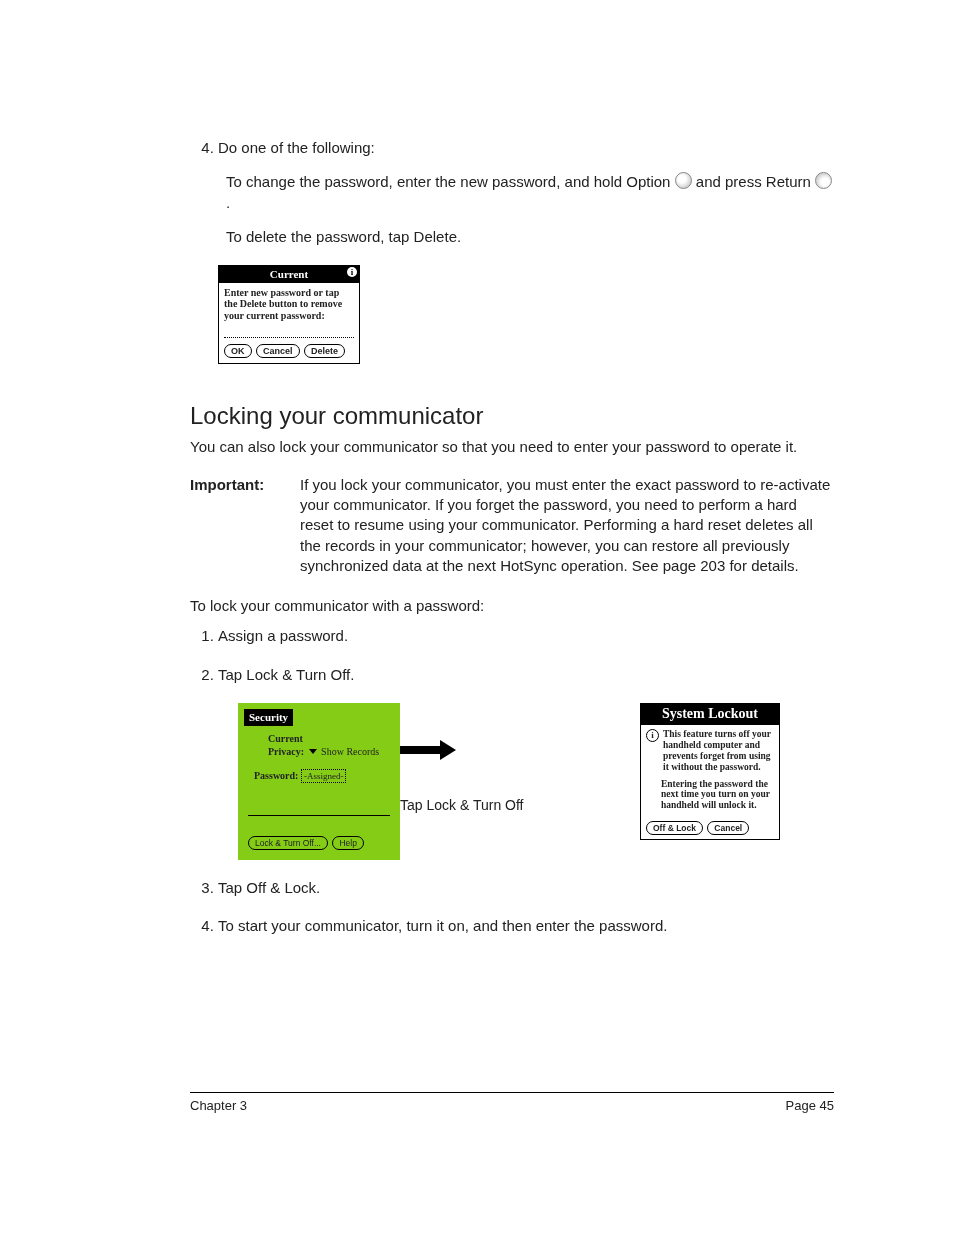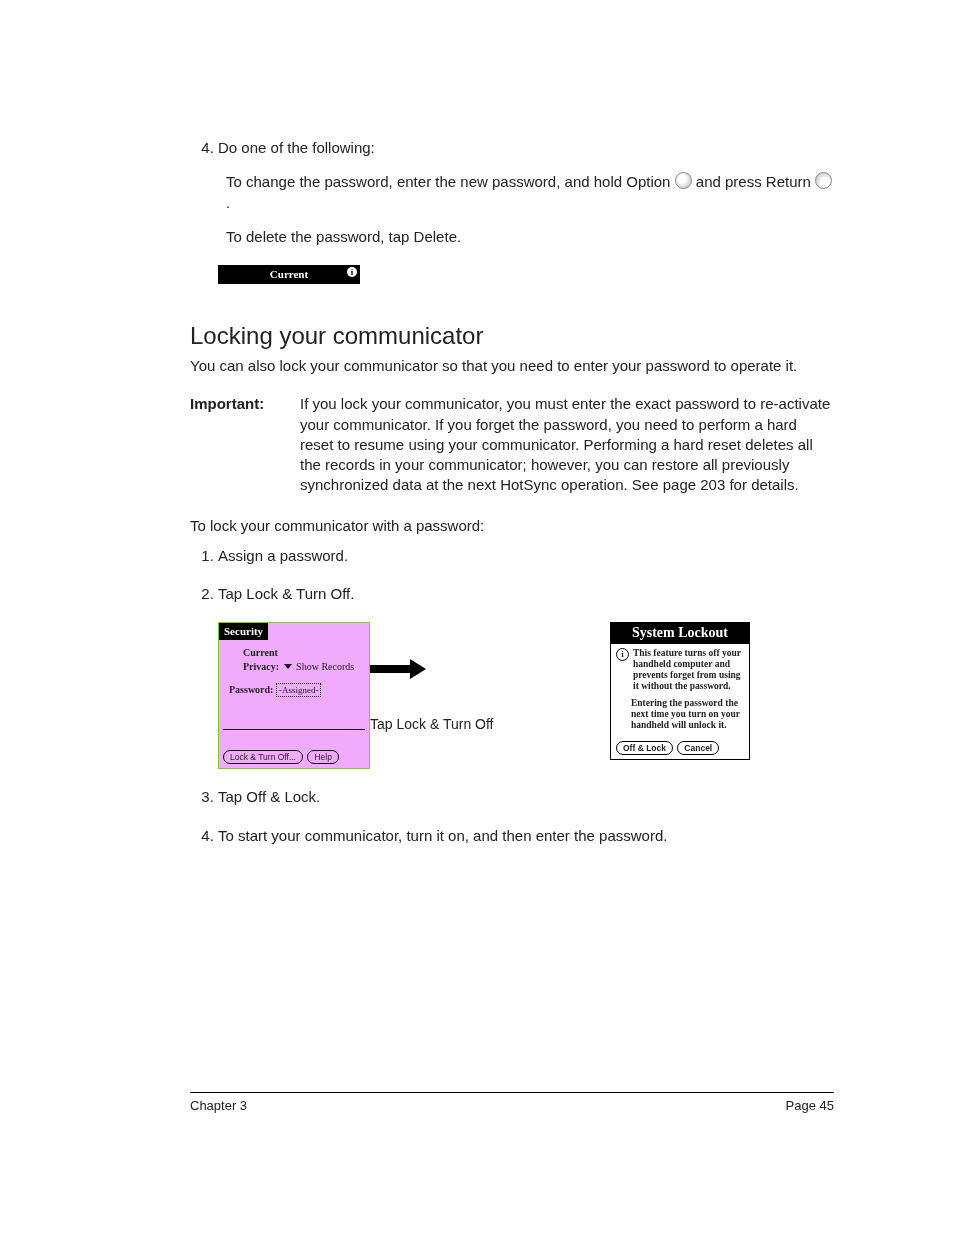--- a/index.html
+++ b/index.html
@@ -23,21 +23,21 @@
   .para{margin:0 0 18px 0;}
 
   .important-row{display:flex;margin-bottom:20px;}
   .important-label{font-weight:bold;width:110px;flex:0 0 110px;}
   .important-body{flex:1;}
 
   .subhead{font-weight:400;margin:6px 0 10px 0;}
 
   
   .figrow{display:flex;align-items:flex-start;margin-left:28px;margin-top:8px;}
-  .dlg-security{width:150px;height:145px;border:1px solid #84cc16;background:#f0abfc;position:relative;font-family:"Times New Roman",serif;font-size:10px;}
+  .dlg-security{width:150px;height:145px;border:6px solid #84cc16;background:#84cc16;position:relative;font-family:"Times New Roman",serif;font-size:10px;margin-left:20px;}
   .sec-tab{background:#000;color:#fff;display:inline-block;padding:1px 5px;font-weight:bold;font-size:11px;}
   .sec-body{padding:6px 6px 0 10px;}
   .sec-row{margin-bottom:4px;}
   .sec-label{font-weight:bold;}
   .tri{display:inline-block;width:0;height:0;border-left:4px solid transparent;border-right:4px solid transparent;border-top:5px solid #000;vertical-align:1px;margin:0 2px;}
   .dotted-box{display:inline-block;border:1px dotted #000;padding:0 2px;font-size:9px;}
   .sec-bottom{position:absolute;left:4px;right:4px;bottom:4px;border-top:1px solid #000;padding-top:20px;}
 
   .arrow-gap{width:240px;display:flex;flex-direction:column;align-items:flex-start;justify-content:center;padding-top:40px;}
   .arrow{width:60px;height:14px;position:relative;}
@@ -67,20 +67,27 @@
           <span>To change the password, enter the new password, and hold Option </span><span class="key-circle"></span><span> and press Return </span><span class="key-return"></span><span>.</span>
         </div>
         <div class="sub">To delete the password, tap Delete.</div>
       </li>
     </ol>
 
     <div class="dlg-password">
       <div class="dlg-title">
         <span>Current</span>
         <span class="info-i">i</span>
+      </div>
+      <div class="dlg-body">
+        <div>Enter new password or tap the Delete button to remove your current password:</div>
+        <div class="dotted-line"></div>
+        <span class="pill">OK</span>
+        <span class="pill">Cancel</span>
+        <span class="pill">Delete</span>
       </div>
     </div>
 
     <h2>Locking your communicator</h2>
     <p class="para">You can also lock your communicator so that you need to enter your password to operate it.</p>
 
     <div class="important-row">
       <div class="important-label">Important:</div>
       <div class="important-body">If you lock your communicator, you must enter the exact password to re-activate your communicator. If you forget the password, you need to perform a hard reset to resume using your communicator. Performing a hard reset deletes all the records in your communicator; however, you can restore all previously synchronized data at the next HotSync operation. See page 203 for details.</div>
     </div>

